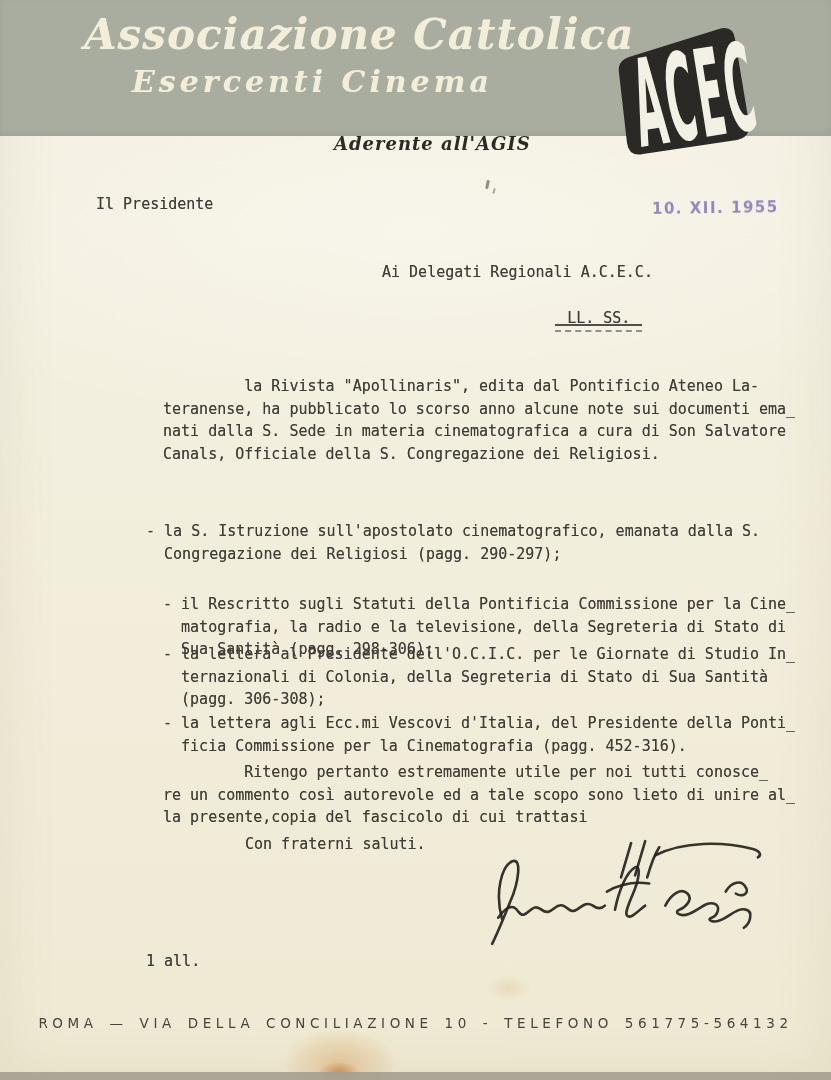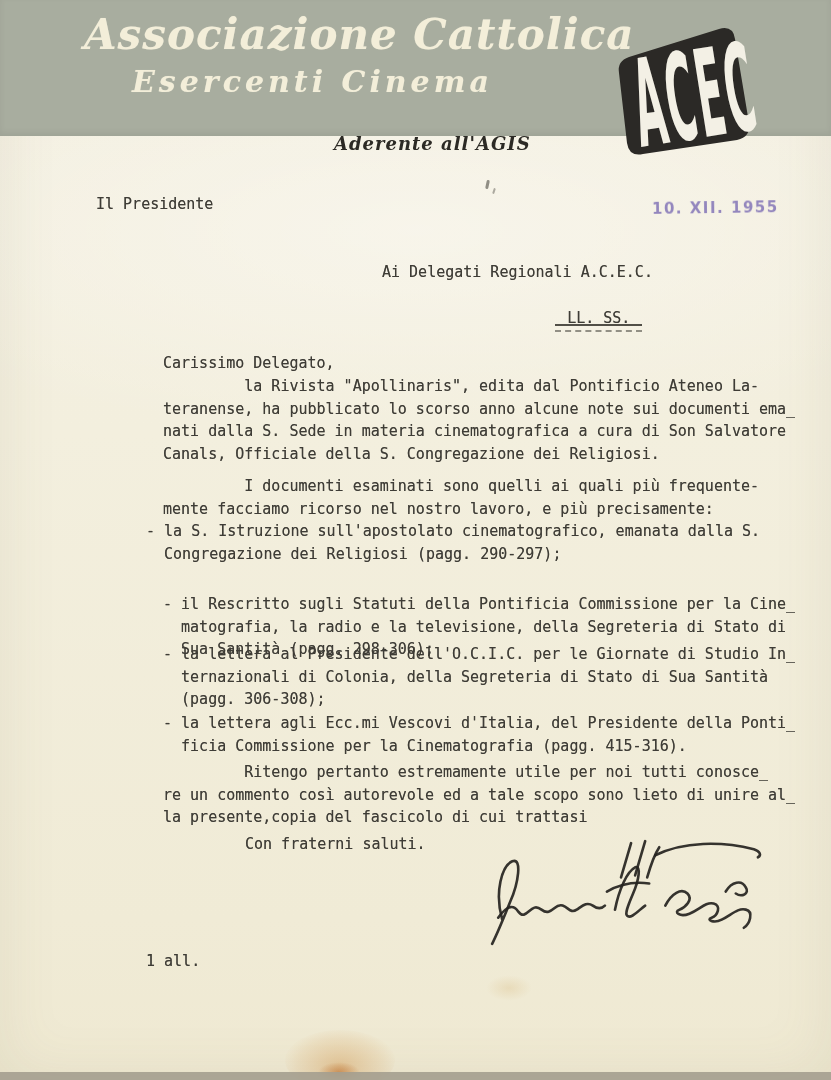--- a/index.html
+++ b/index.html
@@ -86,39 +86,36 @@
 
   <div class="tw presidente">Il Presidente</div>
 
   <div class="stamp">10. XII. 1955</div>
 
   <div class="tw recip2">
     <span class="llss">LL. SS.</span>
   </div>
   <div class="tw recip1">Ai Delegati Regionali A.C.E.C.</div>
 
-  <div class="tw salutation">Carissimo Delegato,</div>
 
   <div class="tw para1">         la Rivista "Apollinaris", edita dal Pontificio Ateneo La-
 teranense, ha pubblicato lo scorso anno alcune note sui documenti ema̲
 nati dalla S. Sede in materia cinematografica a cura di Son Salvatore
 Canals, Officiale della S. Congregazione dei Religiosi.</div>
-  <div class="tw para2">         I documenti esaminati sono quelli ai quali più frequente-
-mente facciamo ricorso nel nostro lavoro, e più precisamente:</div>
 
   <div class="tw list1">- la S. Istruzione sull'apostolato cinematografico, emanata dalla S.
   Congregazione dei Religiosi (pagg. 290-297);</div>
   <div class="tw list2">- il Rescritto sugli Statuti della Pontificia Commissione per la Cine̲
   matografia, la radio e la televisione, della Segreteria di Stato di
   Sua Santità (pagg. 298-306);</div>
   <div class="tw list3">- la lettera al Presidente dell'O.C.I.C. per le Giornate di Studio In̲
   ternazionali di Colonia, della Segreteria di Stato di Sua Santità
   (pagg. 306-308);</div>
   <div class="tw list4">- la lettera agli Ecc.mi Vescovi d'Italia, del Presidente della Ponti̲
-  ficia Commissione per la Cinematografia (pagg. 415-316).</div>
+  ficia Commissione per la Cinematografia (pagg. 452-316).</div>
 
   <div class="tw para3">         Ritengo pertanto estremamente utile per noi tutti conosce̲
 re un commento così autorevole ed a tale scopo sono lieto di unire al̲
 la presente,copia del fascicolo di cui trattasi</div>
 
   <div class="tw closing">Con fraterni saluti.</div>
 
   <svg class="signature" viewBox="0 0 300 115">
     <path d="M34 88 C26 60 34 34 44 30 C54 26 50 52 42 70 C34 90 28 104 24 112"></path>
     <path d="M30 86 C40 72 46 74 50 80 C56 88 60 78 66 76 C72 74 74 82 80 80 C86 78 88 72 94 74 C100 76 102 82 108 78 C114 74 118 70 124 74 C128 77 132 78 136 74"></path>
@@ -126,20 +123,21 @@
     <path d="M138 60 C152 52 166 50 180 52"></path>
     <path d="M152 46 L162 12 M166 44 L176 10 M178 46 C182 32 186 22 190 16"></path>
     <path d="M186 24 C214 10 252 10 284 18 C290 20 292 24 288 26"></path>
     <path d="M196 74 C202 62 212 56 218 62 C224 68 216 76 210 78 C204 80 210 86 220 82 C230 78 236 70 244 72 C252 74 248 84 242 86 C236 88 244 92 252 88 C262 83 268 76 276 78 C284 80 280 92 274 96"></path>
     <path d="M256 60 C262 50 272 48 276 56 C280 62 272 66 266 62"></path>
   </svg>
 
 
   <div class="tw enclosure">1 all.</div>
 
+  <div class="footer">ROMA — VIA DELLA CONCILIAZIONE 10 - TELEFONO 561775-564132</div>
 
   <div class="stain s1"></div>
   <div class="stain s2"></div>
   <div class="stain s3"></div>
   <div class="speck1"></div>
   <div class="speck2"></div>
   <div class="bottomband"></div>
 
 </div>
 

